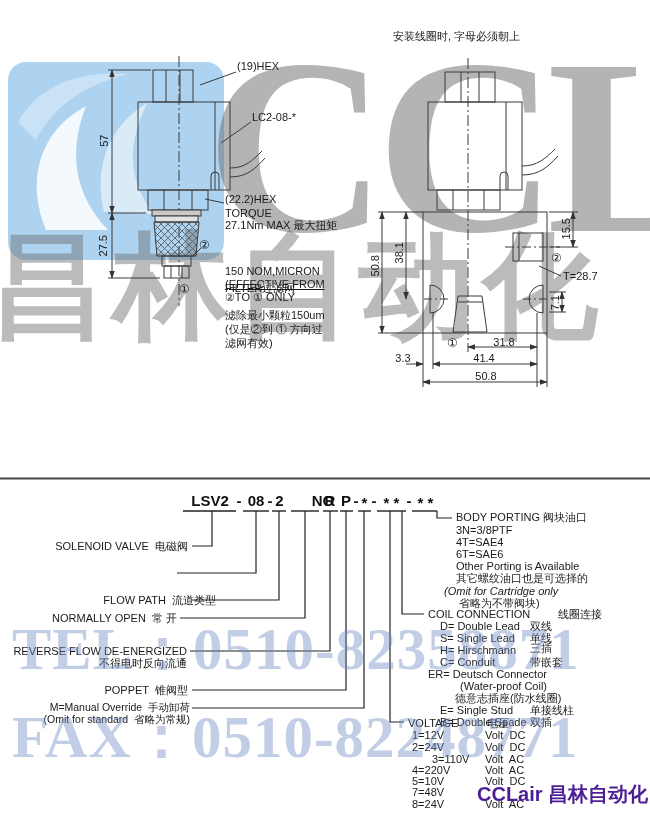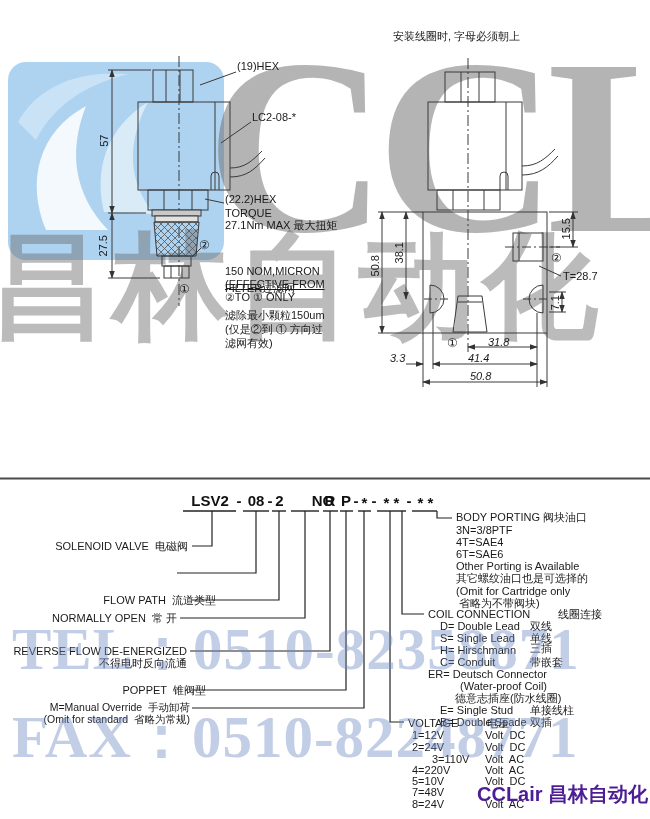--- a/index.html
+++ b/index.html
@@ -1,21 +1,21 @@
 <!DOCTYPE html>
 <html><head>
 <meta charset="utf-8">
 <style>
   html,body{margin:0;padding:0;background:#fff;}
   #page{position:relative;width:650px;height:819px;background:#ffffff;overflow:hidden;
         font-family:"Liberation Sans",sans-serif;color:#1c1c1c;}
   .lbl{position:absolute;font-size:11px;line-height:1.22;color:#1a1a1a;white-space:pre;}
   .sm{font-size:10.5px;}
   .rot{transform:rotate(-90deg);transform-origin:center center;text-align:center;}
-  .ctr{font-style:italic;}
+  .ctr{text-align:center;}
   .rt{text-align:right;}
   .tok{position:absolute;font-size:15px;font-weight:bold;text-align:center;white-space:pre;color:#111;}
   
   .wm-letters{position:absolute;left:206px;top:22px;font-family:"Liberation Serif",serif;
       font-weight:bold;font-size:250px;line-height:1;letter-spacing:-10px;
       color:rgba(105,105,105,0.50);z-index:0;white-space:pre;}
   .wm-cn-top{position:absolute;left:-10px;top:228px;font-weight:bold;font-size:116px;line-height:1;
       letter-spacing:7px;color:rgba(105,105,105,0.45);z-index:0;white-space:pre;}
   .wm-contact{position:absolute;left:12px;font-family:"Liberation Serif",serif;
       font-size:59px;font-weight:bold;letter-spacing:1px;color:rgba(110,135,195,0.42);
@@ -208,31 +208,31 @@
   <div class="tok" style="left:370px;top:492px;width:8px;">-</div>
   <div class="tok" style="left:377px;top:494px;width:29px;">* *</div>
   <div class="tok" style="left:405px;top:492px;width:8px;">-</div>
   <div class="tok" style="left:412px;top:494px;width:27px;">* *</div>
 
   <div class="lbl txt rt" style="left:0;top:540px;width:188px;">SOLENOID VALVE  电磁阀</div>
   <div class="lbl txt rt" style="left:0;top:594px;width:188px;padding-left:28px;">FLOW PATH  流道类型</div>
   <div class="lbl txt rt" style="left:0;top:612px;width:177px;">NORMALLY OPEN  常 开</div>
   <div class="lbl txt rt" style="left:0;top:645px;width:187px;">REVERSE FLOW DE-ENERGIZED</div>
   <div class="lbl txt rt" style="left:0;top:657px;width:187px;">不得电时反向流通</div>
-  <div class="lbl txt rt" style="left:0;top:684px;width:188px;padding-left:18px;">POPPET  锥阀型</div>
+  <div class="lbl txt rt" style="left:0;top:684px;width:188px;">POPPET  锥阀型</div>
   <div class="lbl txt rt sm" style="left:0;top:701px;width:190px;">M=Manual Override  手动卸荷</div>
   <div class="lbl txt rt sm" style="left:0;top:713px;width:190px;">(Omit for standard  省略为常规)</div>
 
   <div class="lbl txt" style="left:456px;top:511px;">BODY PORTING 阀块油口</div>
   <div class="lbl txt" style="left:456px;top:524px;">3N=3/8PTF</div>
   <div class="lbl txt" style="left:456px;top:536px;">4T=SAE4</div>
   <div class="lbl txt" style="left:456px;top:548px;">6T=SAE6</div>
   <div class="lbl txt" style="left:456px;top:560px;">Other Porting is Available</div>
   <div class="lbl txt" style="left:456px;top:572px;">其它螺纹油口也是可选择的</div>
-  <div class="lbl txt" style="left:456px;top:585px;">(Omit for Cartridge only</div>
+  <div class="lbl txt" style="left:444px;top:585px;font-style:italic;">(Omit for Cartridge only</div>
   <div class="lbl txt" style="left:456px;top:597px;"> 省略为不带阀块)</div>
 
   <div class="lbl txt" style="left:428px;top:608px;">COIL CONNECTION</div>
   <div class="lbl txt" style="left:558px;top:608px;">线圈连接</div>
   <div class="lbl txt" style="left:440px;top:620px;">D= Double Lead</div>
   <div class="lbl txt" style="left:530px;top:620px;">双线</div>
   <div class="lbl txt" style="left:440px;top:632px;">S= Single Lead</div>
   <div class="lbl txt" style="left:530px;top:632px;text-align:right;">单线</div>
   <div class="lbl txt" style="left:440px;top:644px;">H= Hirschmann</div>
   <div class="lbl txt" style="left:530px;top:642px;">三插</div>

